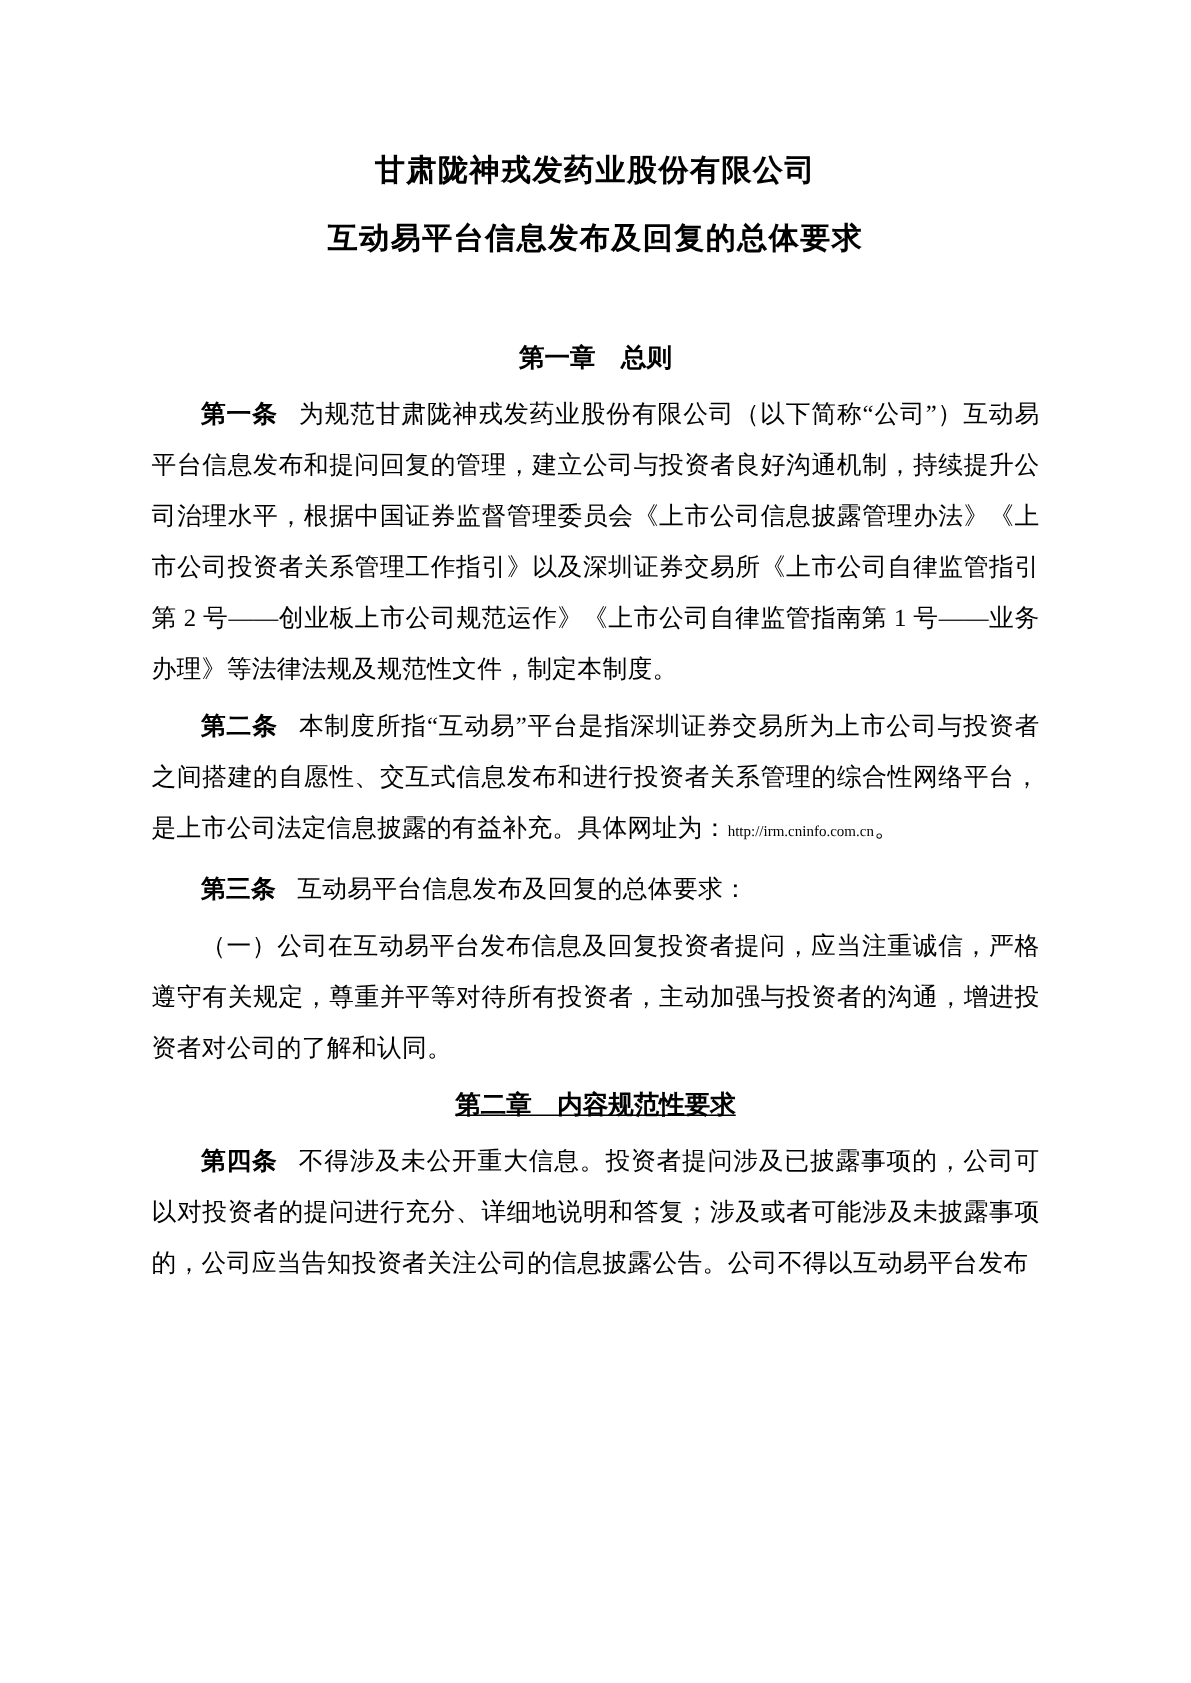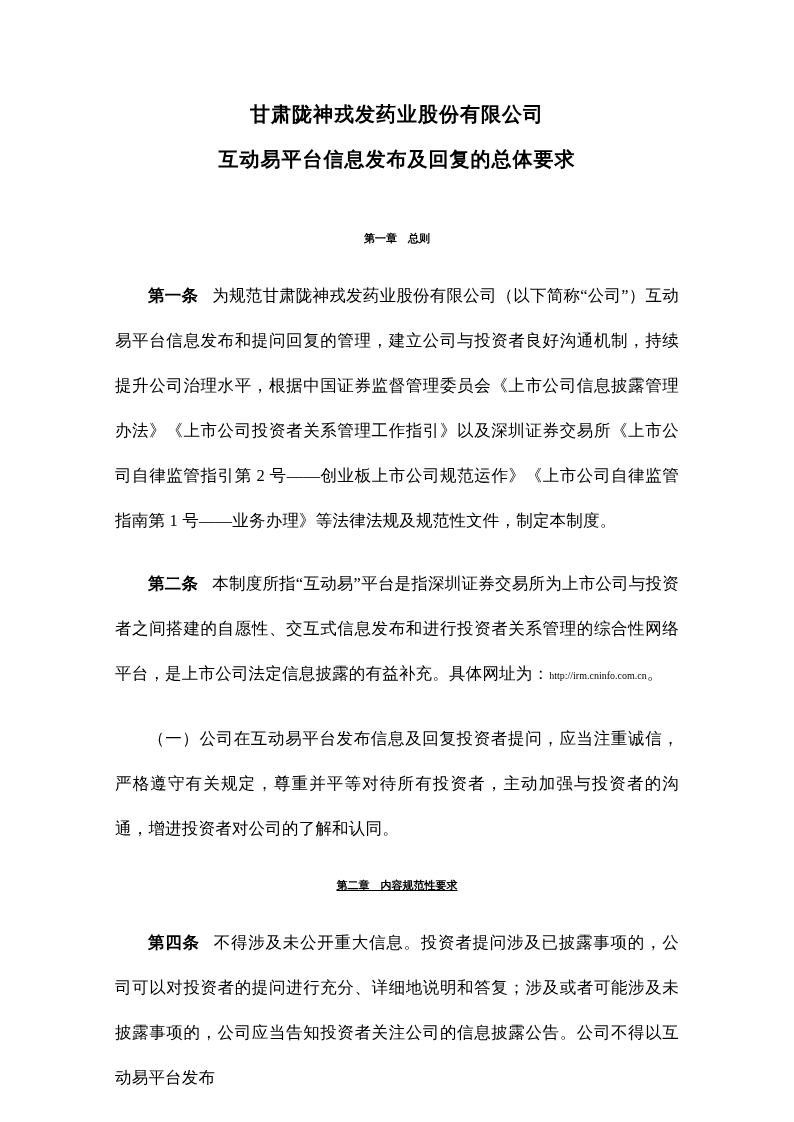--- a/index.html
+++ b/index.html
@@ -26,32 +26,32 @@
     font-weight: bold;
     line-height: 45px;
   }
   .title-line {
     display: block;
     letter-spacing: 1px;
   }
   .chapter {
     margin: 40px 0 4px 0;
     text-align: center;
-    font-size: 11px;
+    font-size: 17px;
     font-weight: bold;
     line-height: 33px;
   }
   .chapter.second {
     margin: 3px 0 3px 0;
     text-decoration: underline;
   }
   .para {
-    margin: 18px;
+    margin: 4px;
     font-size: 16.5px;
-    line-height: 45px;
+    line-height: 34px;
     text-align: justify;
     text-indent: 33px;
     letter-spacing: 0.2px;
   }
   .label {
     font-weight: bold;
     margin-right: 14px;
   }
   .url {
     font-family: Liberation Serif, serif;
@@ -68,20 +68,21 @@
     <span class="title-line">甘肃陇神戎发药业股份有限公司</span>
     <span class="title-line">互动易平台信息发布及回复的总体要求</span>
   </h1>
 
   <h2 class="chapter">第一章　总则</h2>
 
   <p class="para"><span class="label">第一条</span><span>为规范甘肃陇神戎发药业股份有限公司（以下简称“公司”）互动易平台信息发布和提问回复的管理，建立公司与投资者良好沟通机制，持续提升公司治理水平，根据中国证券监督管理委员会《上市公司信息披露管理办法》《上市公司投资者关系管理工作指引》以及深圳证券交易所《上市公司自律监管指引第 2 号——创业板上市公司规范运作》《上市公司自律监管指南第 1 号——业务办理》等法律法规及规范性文件，制定本制度。</span></p>
 
   <p class="para"><span class="label">第二条</span><span>本制度所指“互动易”平台是指深圳证券交易所为上市公司与投资者之间搭建的自愿性、交互式信息发布和进行投资者关系管理的综合性网络平台，是上市公司法定信息披露的有益补充。具体网址为：</span><span class="url">http://irm.cninfo.com.cn</span><span>。</span></p>
 
+  <p class="para"><span class="label">第三条</span><span>互动易平台信息发布及回复的总体要求：</span></p>
 
   <p class="para"><span>（一）公司在互动易平台发布信息及回复投资者提问，应当注重诚信，严格遵守有关规定，尊重并平等对待所有投资者，主动加强与投资者的沟通，增进投资者对公司的了解和认同。</span></p>
 
 
 
   <h2 class="chapter second">第二章　内容规范性要求</h2>
 
   <p class="para"><span class="label">第四条</span><span>不得涉及未公开重大信息。投资者提问涉及已披露事项的，公司可以对投资者的提问进行充分、详细地说明和答复；涉及或者可能涉及未披露事项的，公司应当告知投资者关注公司的信息披露公告。公司不得以互动易平台发布</span></p>
 
 </div>

